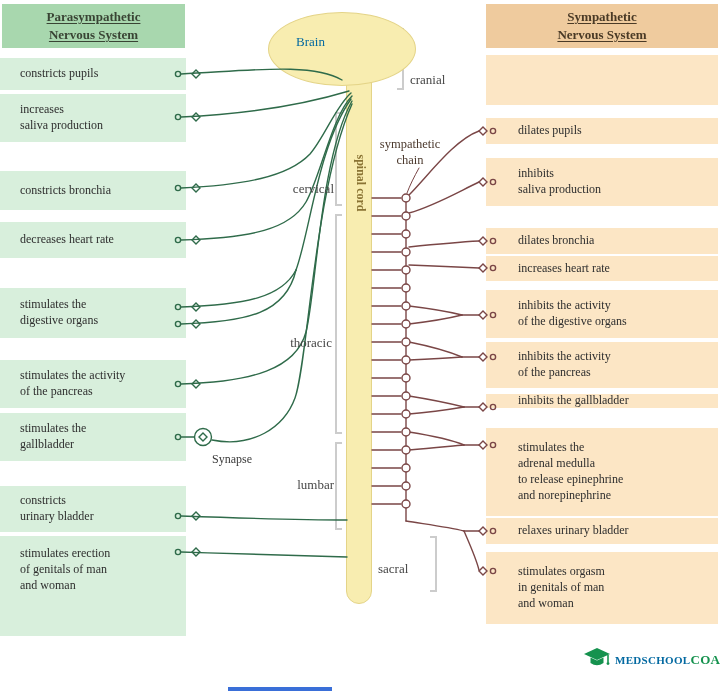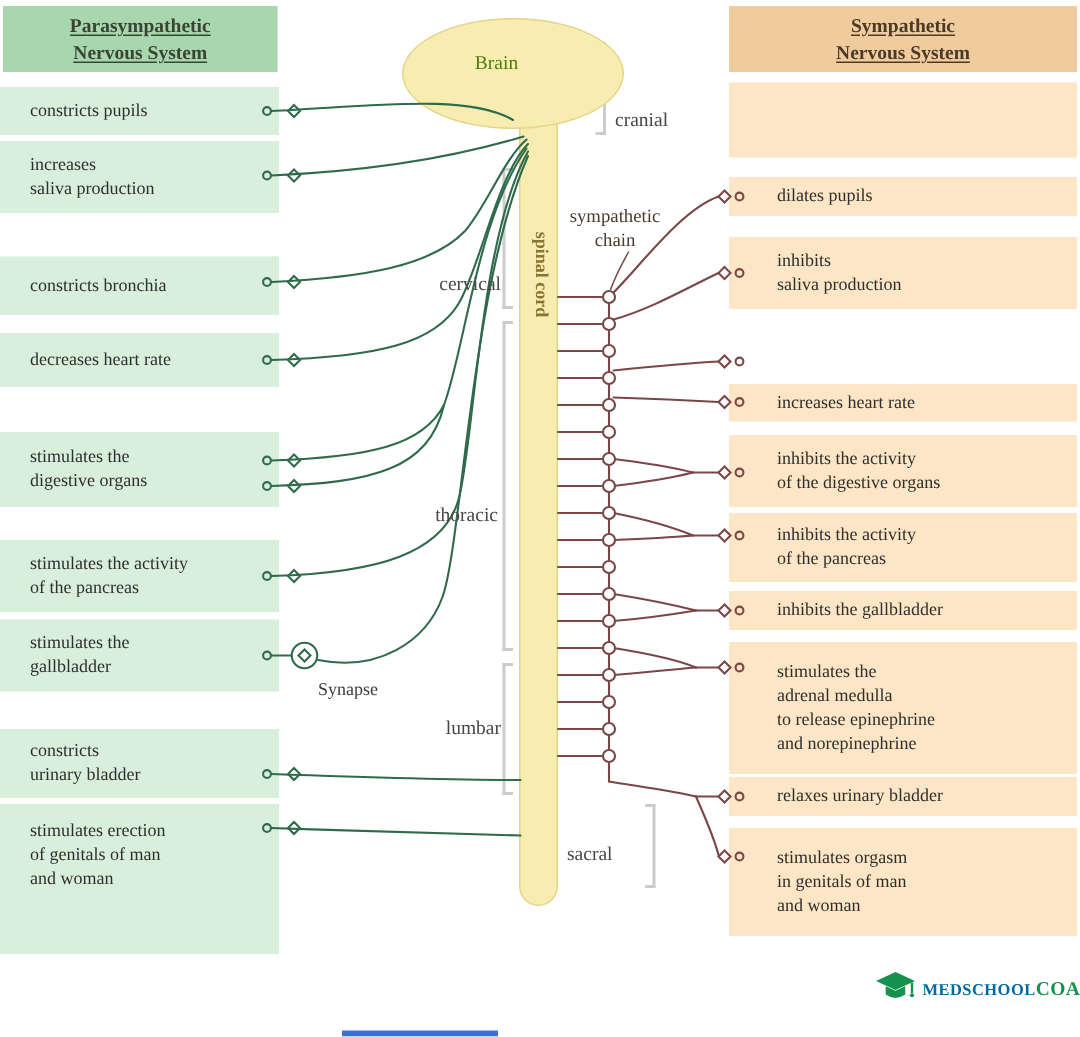--- a/index.html
+++ b/index.html
@@ -29,22 +29,22 @@
   .brain-shape {
     position: absolute; left: 268px; top: 12px; width: 148px; height: 74px;
     border-radius: 50%; background: var(--cord-fill, #f8edb0);
     border: 1px solid var(--cord-stroke, #e4d488); z-index: 3;
   }
   .cord-shape {
     position: absolute; left: 346px; top: 56px; width: 26px; height: 548px;
     border-radius: 13px; background: var(--cord-fill, #f8edb0);
     border: 1px solid var(--cord-stroke, #e4d488); z-index: 2;
   }
-  .brain-label { position: absolute; left: 296px; top: 34px; width: 70px; text-align: center;
-    font-size: 13px; color: #4d7c0f; z-index: 8; }
+  .brain-label { position: absolute; left: 296px; top: 34px; width: 70px; 
+    font-size: 13px; color: #0369a1; z-index: 8; }
   .cord-label { position: absolute; left: 317px; top: 176px; width: 88px; height: 14px;
     transform: rotate(90deg); text-align: center; font-size: 12px; font-weight: bold;
     color: #8a7434; z-index: 8; }
   .chain-label { position: absolute; left: 362px; top: 137px; width: 96px; text-align: center;
     white-space: pre-line; font-size: 12.5px; line-height: 1.25; color: #4c3a2e; z-index: 8; }
   .synapse-label { position: absolute; left: 212px; top: 452px; font-size: 12px; color: #3a3a3a; z-index: 8; }
   .overlay { position: absolute; left: 0; top: 0; z-index: 6; pointer-events: none; }
   .g-para { stroke: var(--parasympathetic-line, #2f6b4a); }
   .g-symp { stroke: var(--sympathetic-line, #7a4646); }
   .logo { position: absolute; left: 584px; top: 648px; display: flex; align-items: center; gap: 5px; z-index: 8; }
@@ -78,26 +78,27 @@
 of genitals of man
 and woman</div>
 
   <div class="hdr" style="left:486px;top:4px;width:232px;height:44px;background:var(--right-header-bg,#efcb9e);color:#4a3a26">Sympathetic
 Nervous System</div>
 
   <div class="ritem" style="top:55px;height:50px"></div>
   <div class="ritem" style="top:118px;height:26px">dilates pupils</div>
   <div class="ritem" style="top:158px;height:48px">inhibits
 saliva production</div>
+  <div class="ritem" style="top:228px;height:26px">dilates bronchia</div>
   <div class="ritem" style="top:256px;height:25px">increases heart rate</div>
   <div class="ritem" style="top:290px;height:48px">inhibits the activity
 of the digestive organs</div>
   <div class="ritem" style="top:342px;height:46px">inhibits the activity
 of the pancreas</div>
-  <div class="ritem" style="top:394px;height:26px">inhibits the gallbladder</div>
+  <div class="ritem" style="top:394px;height:14px">inhibits the gallbladder</div>
   <div class="ritem" style="top:428px;height:88px">stimulates the
 adrenal medulla
 to release epinephrine
 and norepinephrine</div>
   <div class="ritem" style="top:518px;height:26px">relaxes urinary bladder</div>
   <div class="ritem" style="top:552px;height:72px">stimulates orgasm
 in genitals of man
 and woman</div>
 
   <div class="bracket br-right" style="left:397px;top:28px;height:62px"></div>

